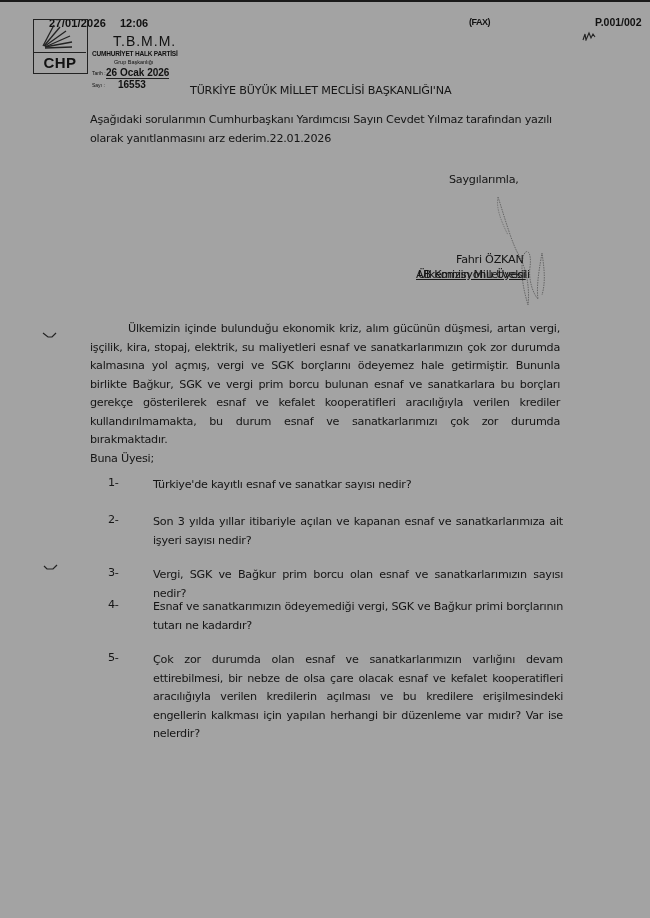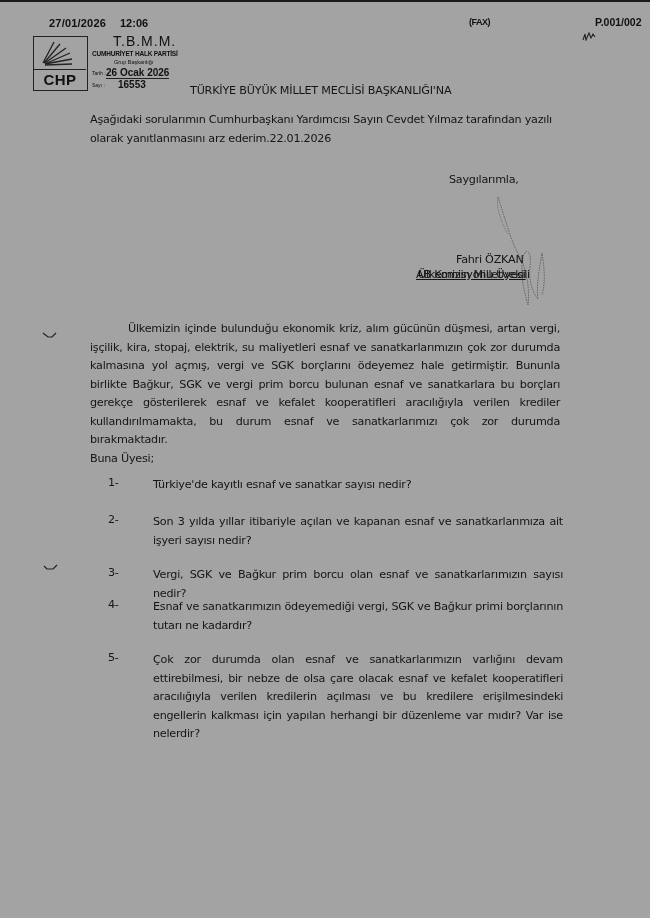--- a/index.html
+++ b/index.html
@@ -57,21 +57,21 @@
     }
     .initials {
       position: absolute;
       left: 582px; top: 31px;
       width: 14px; height: 10px;
     }
 
     
     .chp-logo {
       position: absolute;
-      left: 33px; top: 36px;
+      left: 33px; top: 19px;
       width: 55px; height: 55px;
       border: 1.5px solid #222;
     }
     .chp-logo .rays {
       position: absolute;
       left: 0; top: 0;
       width: 52px; height: 33px;
       border-bottom: 1.5px solid #222;
     }
     .chp-logo .chp-text {

